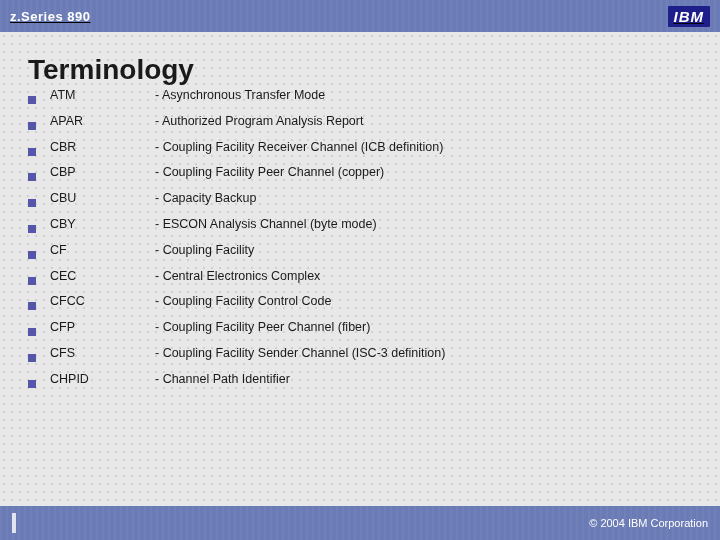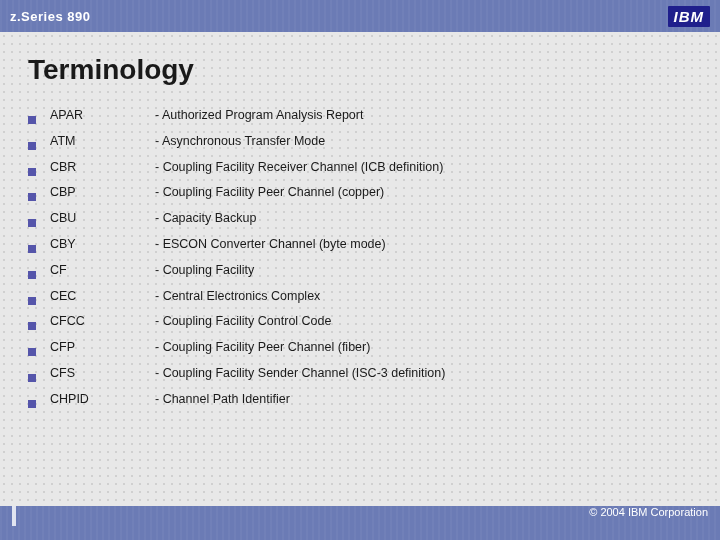--- a/index.html
+++ b/index.html
@@ -21,20 +21,21 @@
       align-items: center;
       justify-content: space-between;
       padding: 0 10px;
       background-image: repeating-linear-gradient(
         90deg,
         rgba(255,255,255,0.04) 0px,
         rgba(255,255,255,0.04) 2px,
         transparent 2px,
         transparent 6px
       );
+      text-decoration: underline;
     }
 
     .header-title {
       color: #ffffff;
       font-size: 13px;
       font-weight: bold;
       letter-spacing: 0.5px;
     }
 
     .ibm-logo {
@@ -57,21 +58,20 @@
       width: 100%;
       height: 474px;
       padding: 22px 28px 18px 28px;
       position: relative;
     }
 
     .page-title {
       font-size: 28px;
       font-weight: bold;
       color: #1a1a1a;
-      margin-bottom: 20px;
       font-family: Arial, Helvetica, sans-serif;
     }
 
     .terms-table {
       width: 100%;
       border-collapse: collapse;
     }
 
     .terms-table tr {
       line-height: 1.55;
@@ -105,21 +105,21 @@
       color: #1a1a1a;
       vertical-align: top;
       padding-left: 20px;
     }
 
     
     .footer {
       background: #6b7bb5;
       height: 34px;
       display: flex;
-      align-items: flex-start;
+      align-items: center;
       justify-content: space-between;
       padding: 0 12px;
       background-image: repeating-linear-gradient(
         90deg,
         rgba(255,255,255,0.04) 0px,
         rgba(255,255,255,0.04) 2px,
         transparent 2px,
         transparent 6px
       );
     }
@@ -144,47 +144,47 @@
   <span class="ibm-logo">IBM</span>
 </div>
 
 <div class="main-content">
   <div class="page-title">Terminology</div>
 
   <table class="terms-table">
     <tbody id="terms-body">
     <tr>
           <td class="bullet-cell"><span class="bullet"></span></td>
+          <td class="term-cell">ATM</td>
+          <td class="def-cell">- Asynchronous Transfer Mode</td>
+        </tr>
+        <tr>
+          <td class="bullet-cell"><span class="bullet"></span></td>
           <td class="term-cell">APAR</td>
           <td class="def-cell">- Authorized Program Analysis Report</td>
         </tr>
         <tr>
           <td class="bullet-cell"><span class="bullet"></span></td>
-          <td class="term-cell">ATM</td>
-          <td class="def-cell">- Asynchronous Transfer Mode</td>
-        </tr>
-        <tr>
-          <td class="bullet-cell"><span class="bullet"></span></td>
           <td class="term-cell">CBR</td>
           <td class="def-cell">- Coupling Facility Receiver Channel (ICB definition)</td>
         </tr>
         <tr>
           <td class="bullet-cell"><span class="bullet"></span></td>
           <td class="term-cell">CBP</td>
           <td class="def-cell">- Coupling Facility Peer Channel (copper)</td>
         </tr>
         <tr>
           <td class="bullet-cell"><span class="bullet"></span></td>
           <td class="term-cell">CBU</td>
           <td class="def-cell">- Capacity Backup</td>
         </tr>
         <tr>
           <td class="bullet-cell"><span class="bullet"></span></td>
           <td class="term-cell">CBY</td>
-          <td class="def-cell">- ESCON Converter Channel (byte mode)</td>
+          <td class="def-cell">- ESCON Analysis Channel (byte mode)</td>
         </tr>
         <tr>
           <td class="bullet-cell"><span class="bullet"></span></td>
           <td class="term-cell">CF</td>
           <td class="def-cell">- Coupling Facility</td>
         </tr>
         <tr>
           <td class="bullet-cell"><span class="bullet"></span></td>
           <td class="term-cell">CEC</td>
           <td class="def-cell">- Central Electronics Complex</td>

